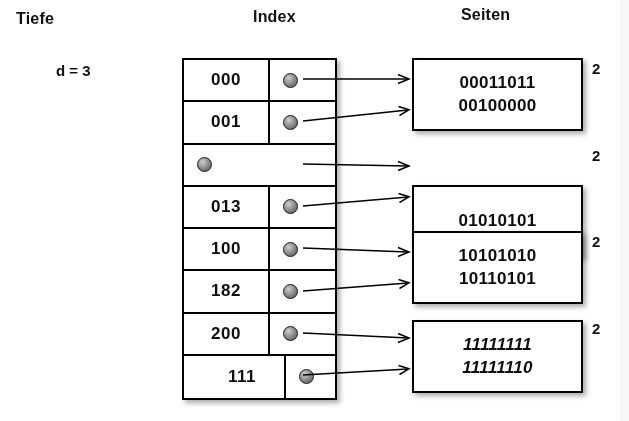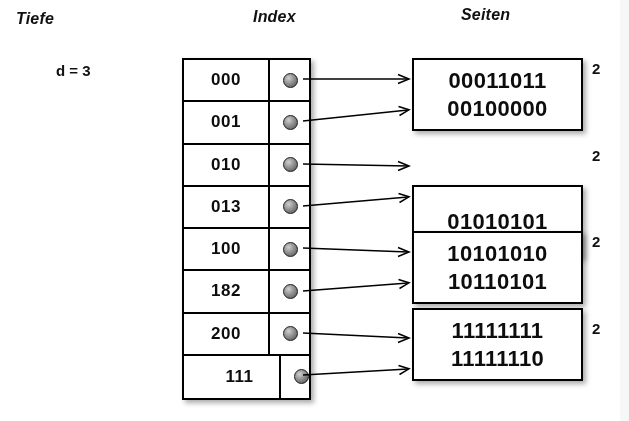--- a/index.html
+++ b/index.html
@@ -24,21 +24,20 @@
   .edge-band {
     position: absolute;
     left: 620px; top: 0;
     width: 9px; height: 421px;
     background: #f7f7f7;
   }
 
   
   .col-header {
     position: absolute;
-    font-style: italic;
     font-weight: bold;
     font-size: 16px;
     color: #111111;
     white-space: nowrap;
     letter-spacing: 0.2px;
   }
   #hdr-tiefe  { left: 16px;  top: 10px; }
   #hdr-index  { left: 211px; top: 8px; margin-left: 42px;  }
   #hdr-seiten { left: 461px; top: 6px;  }
 
@@ -50,21 +49,21 @@
     color: #111111;
     white-space: nowrap;
     margin-left: 40px;
   }
 
   
   #index-table {
     position: absolute;
     left: 182px;
     top: 58px;
-    width: 129px;
+    width: 155px;
     height: 342px;
     border: 2px solid #000000;
     box-sizing: border-box;
     background: #ffffff;
     box-shadow: 3px 3px 5px rgba(0,0,0,0.33);
   }
   .index-row {
     position: relative;
     height: 42.25px;
     box-sizing: border-box;
@@ -113,21 +112,21 @@
     box-sizing: border-box;
     background: #ffffff;
     box-shadow: 3px 3px 5px rgba(0,0,0,0.33);
     display: flex;
     flex-direction: column;
     align-items: center;
     justify-content: center;
     gap: 2px;
   }
   .page-line {
-    font-size: 22px;
+    font-size: 17px;
     font-weight: bold;
     color: #0d0d0d;
     letter-spacing: 0.3px;
     line-height: 1.18;
   }
   .page-depth {
     position: absolute;
     left: 592px;
     font-size: 15px;
     font-weight: bold;
@@ -167,21 +166,20 @@
     </div>
 
     <div class="index-row">
       <div class="index-label">001</div>
       <div class="index-ptr">
         <span class="ptr-dot"></span>
       </div>
     </div>
 
     <div class="index-row">
-      <div class="index-label">010</div>
       <div class="index-ptr">
         <span class="ptr-dot"></span>
       </div>
     </div>
 
     <div class="index-row">
       <div class="index-label">013</div>
       <div class="index-ptr">
         <span class="ptr-dot"></span>
       </div>
@@ -256,19 +254,19 @@
     <div class="page-line">01010101</div>
   </div>
   <div class="page-depth" style="top:147px;">2</div>
 
   <div class="page-box" style="top:231px;">
     <div class="page-line">10101010</div>
     <div class="page-line">10110101</div>
   </div>
   <div class="page-depth" style="top:233px;">2</div>
 
-  <div class="page-box" style="top:308px;">
+  <div class="page-box" style="top:320px;font-style:italic;">
     <div class="page-line">11111111</div>
     <div class="page-line">11111110</div>
   </div>
   <div class="page-depth" style="top:320px;">2</div>
 
 </div>
 
 </body></html>

